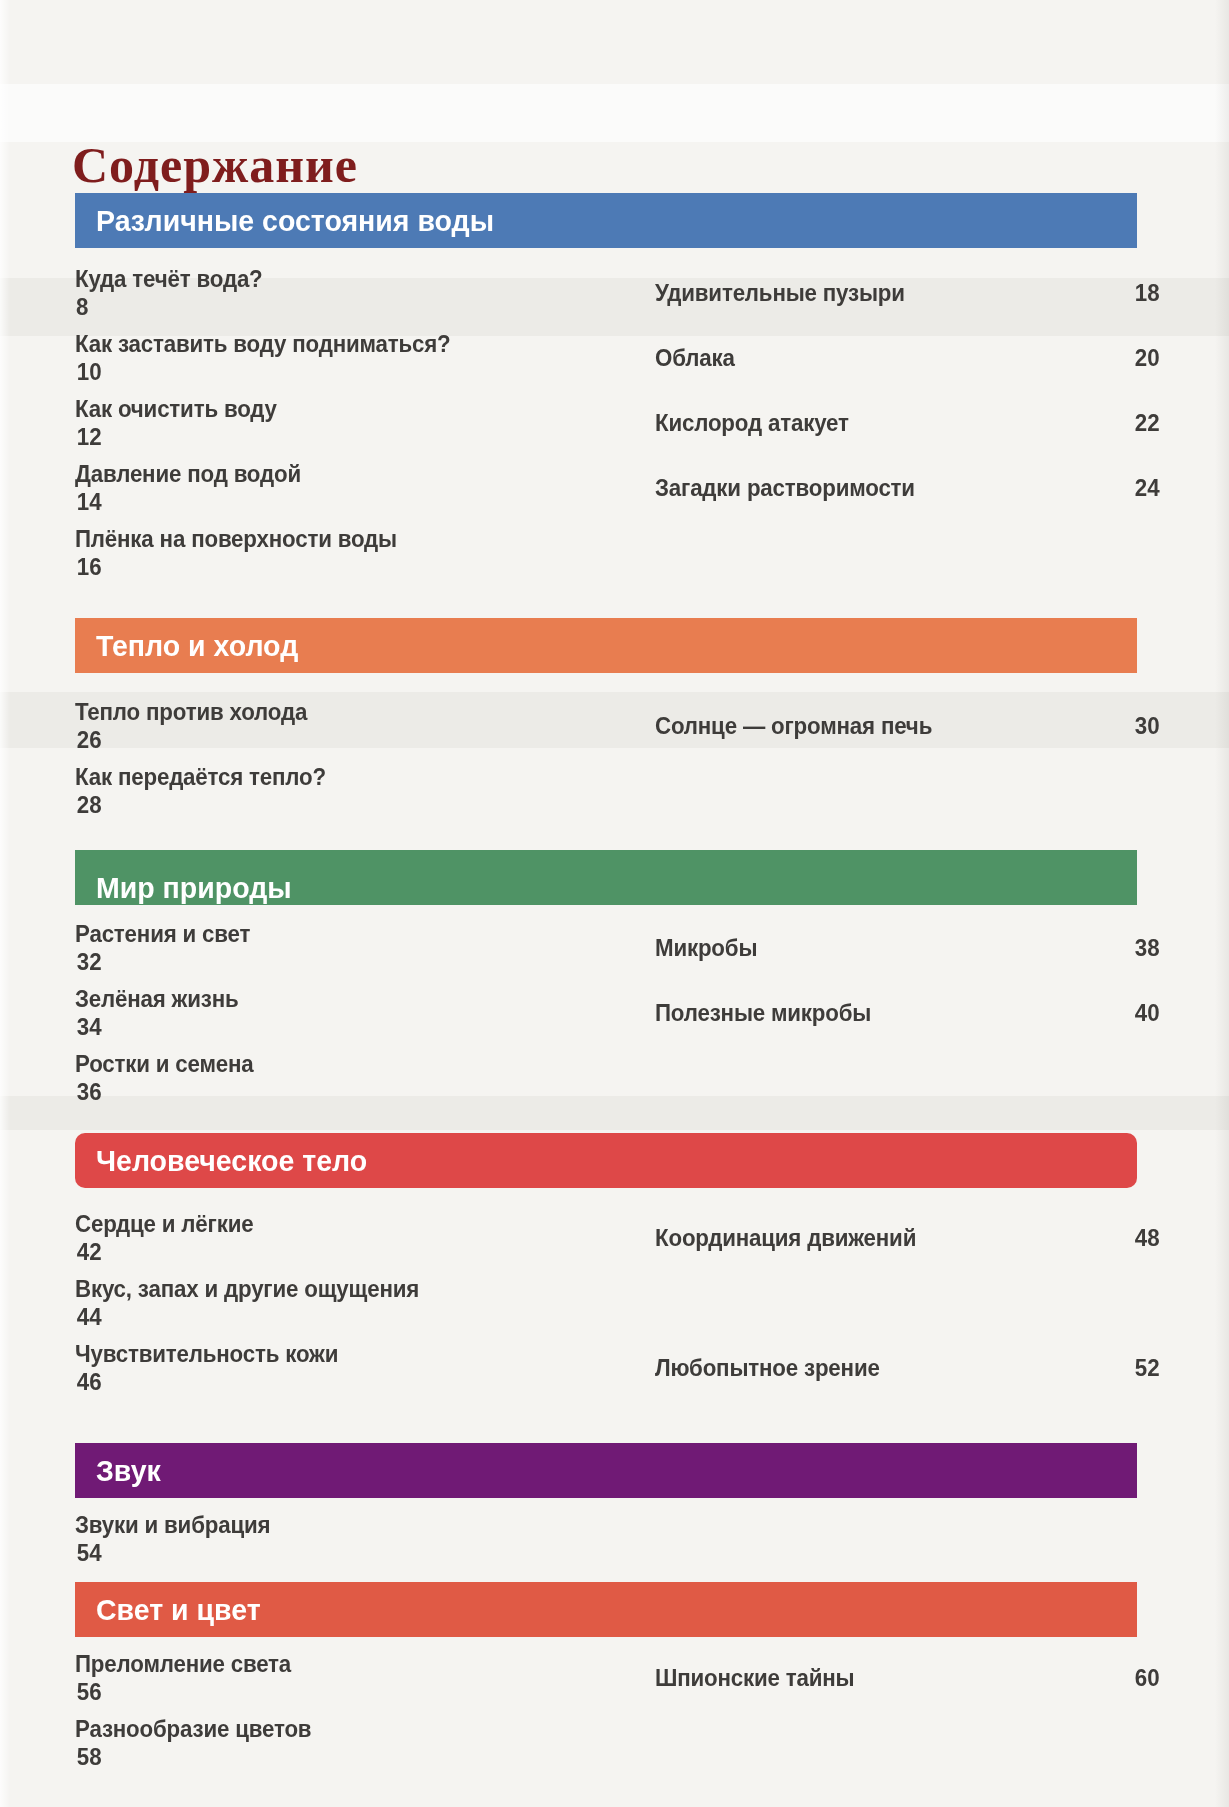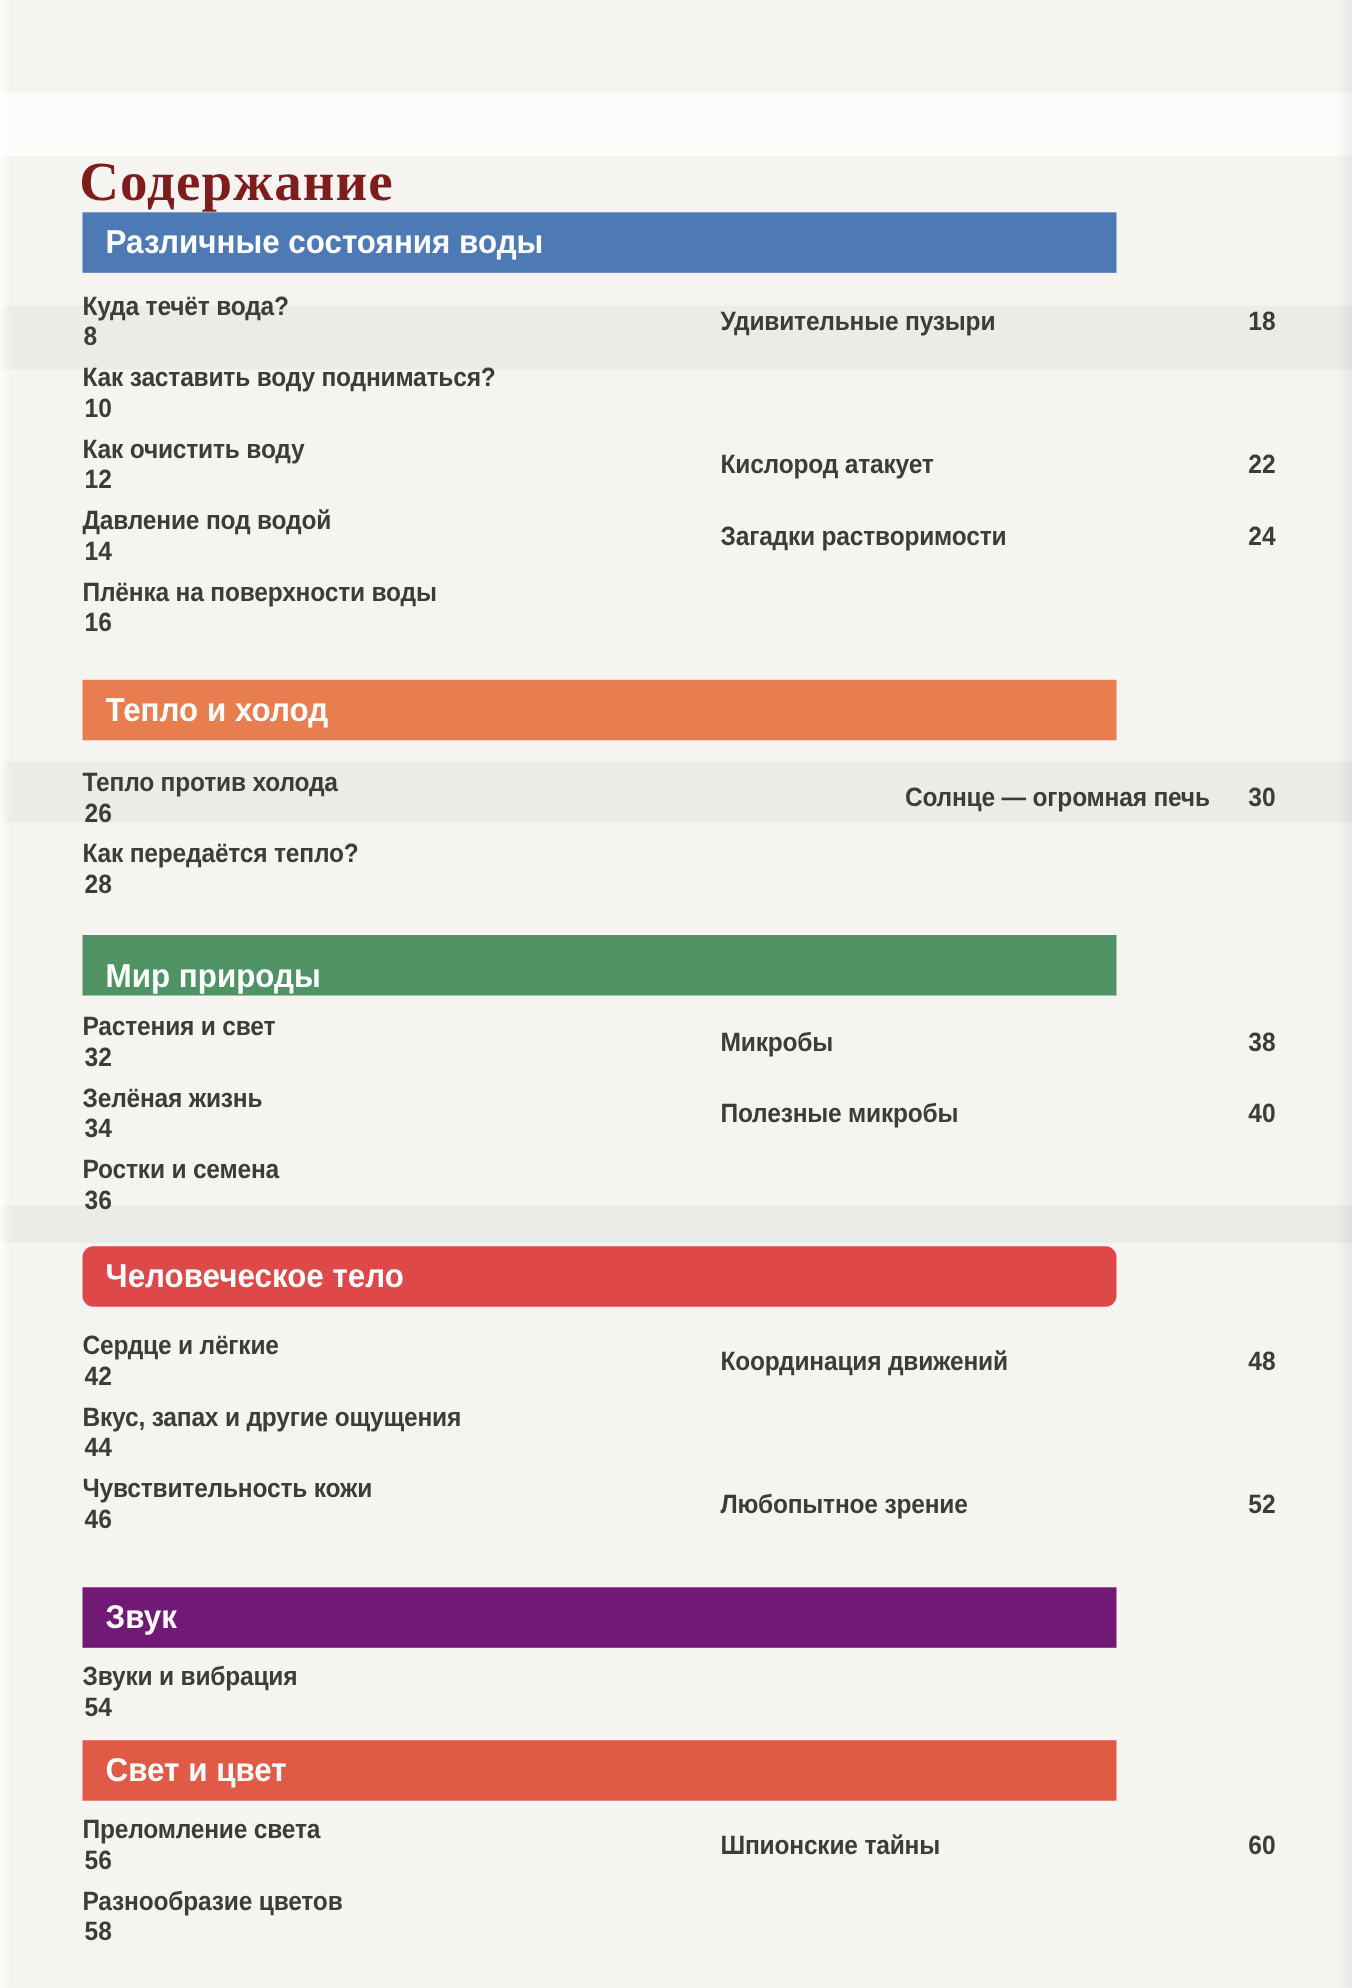--- a/index.html
+++ b/index.html
@@ -27,28 +27,28 @@
 
   .page-title {
     position: absolute; left: 72px; top: 102px;
     font-family: "Liberation Serif", serif;
     font-size: 50px; line-height: 58px;
     color: #7f1d1d; letter-spacing: 1px;
   }
 
   .section { position: absolute; left: 75px; width: 1091px; }
   .s0 { top: 193px; }
-  .s1 { top: 618px; text-align: right; }
+  .s1 { top: 618px; }
   .s2 { top: 850px; }
   .s3 { top: 1133px; }
   .s4 { top: 1443px; }
   .s5 { top: 1582px; }
 
   .band {
-    height: 55px; width: 940px; box-sizing: border-box;
+    height: 55px; width: 1062px; box-sizing: border-box;
     display: flex; align-items: center; padding-left: 21px;
   }
   .band-title {
     color: #ffffff; font-size: 30px; font-weight: bold;
     transform: scaleX(0.95); transform-origin: 0 50%;
     white-space: nowrap;
   }
 
   .rows { width: 1085px; }
   .s0 .rows { margin-top: 12px; }
@@ -101,20 +101,24 @@
           <span class="label">Удивительные пузыри</span>
           <span class="pagenum">18</span>
         </div>
       </div>
       <div class="row">
         <div class="cell left">
           <span class="label">Как заставить воду подниматься?</span>
           <span class="pagenum">10</span>
         </div>
         <div class="cell gap"></div>
+        <div class="cell right">
+          <span class="label">Облака</span>
+          <span class="pagenum">20</span>
+        </div>
       </div>
       <div class="row">
         <div class="cell left">
           <span class="label">Как очистить воду</span>
           <span class="pagenum">12</span>
         </div>
         <div class="cell gap"></div>
         <div class="cell right">
           <span class="label">Кислород атакует</span>
           <span class="pagenum">22</span>

